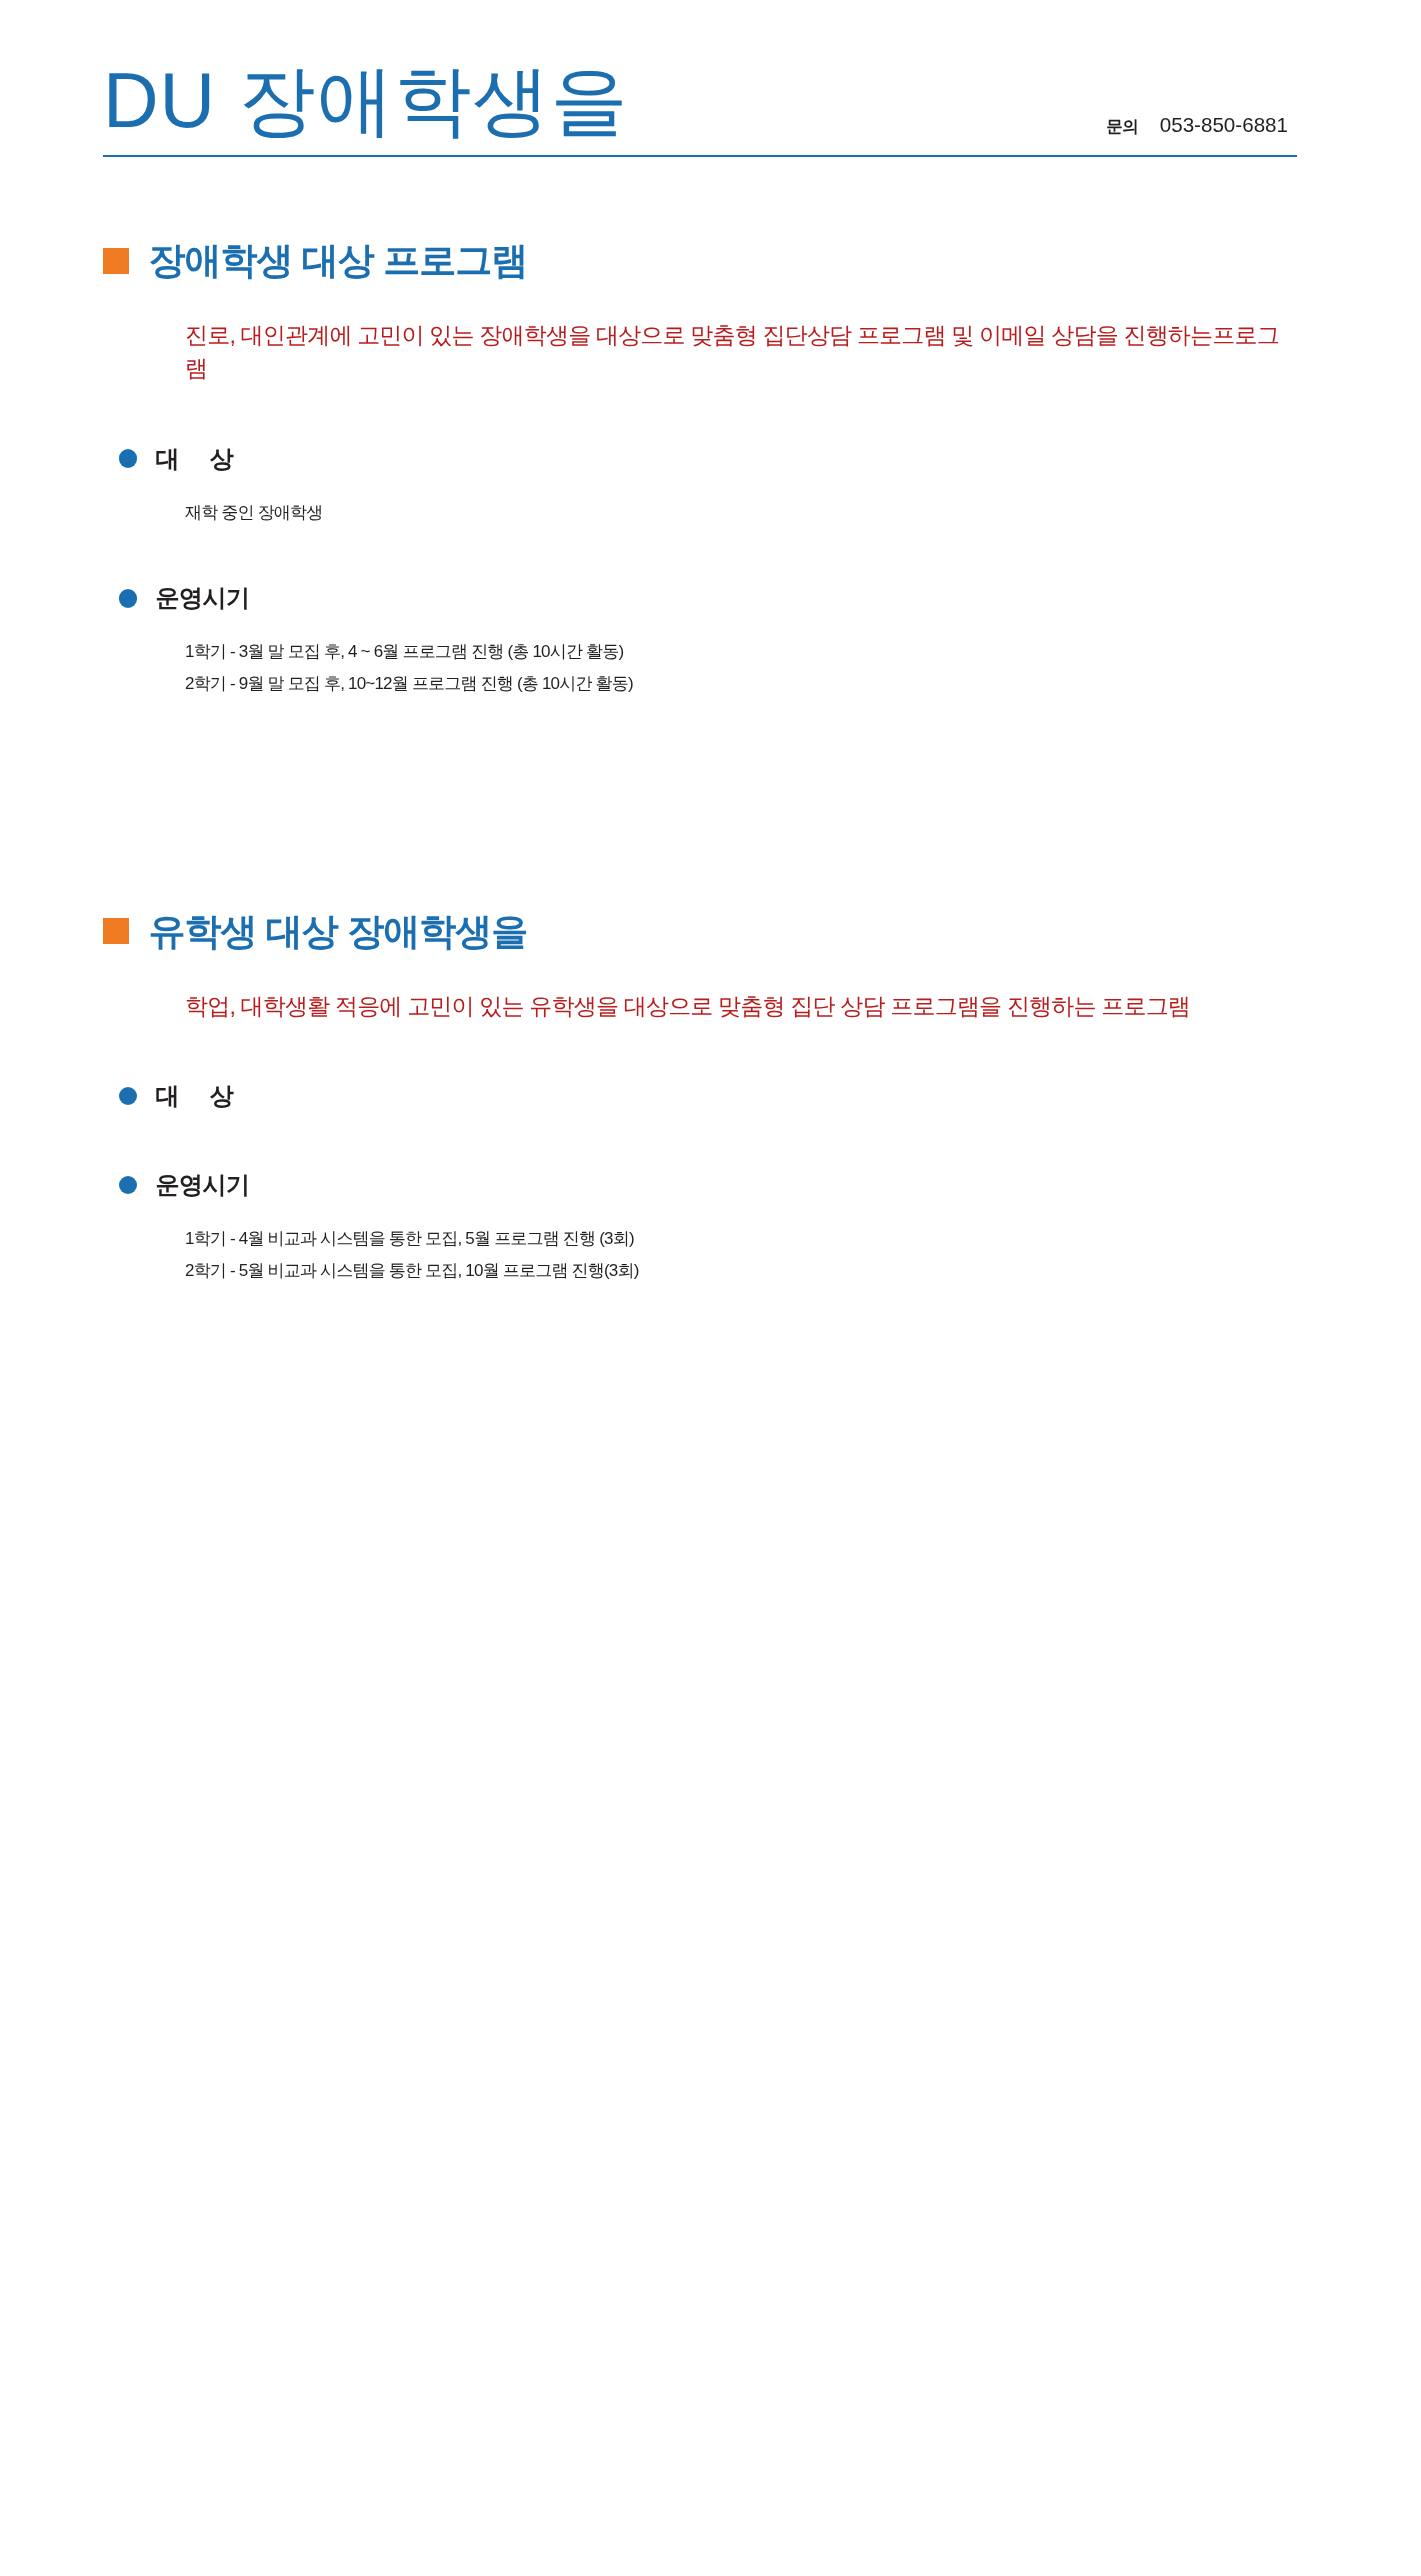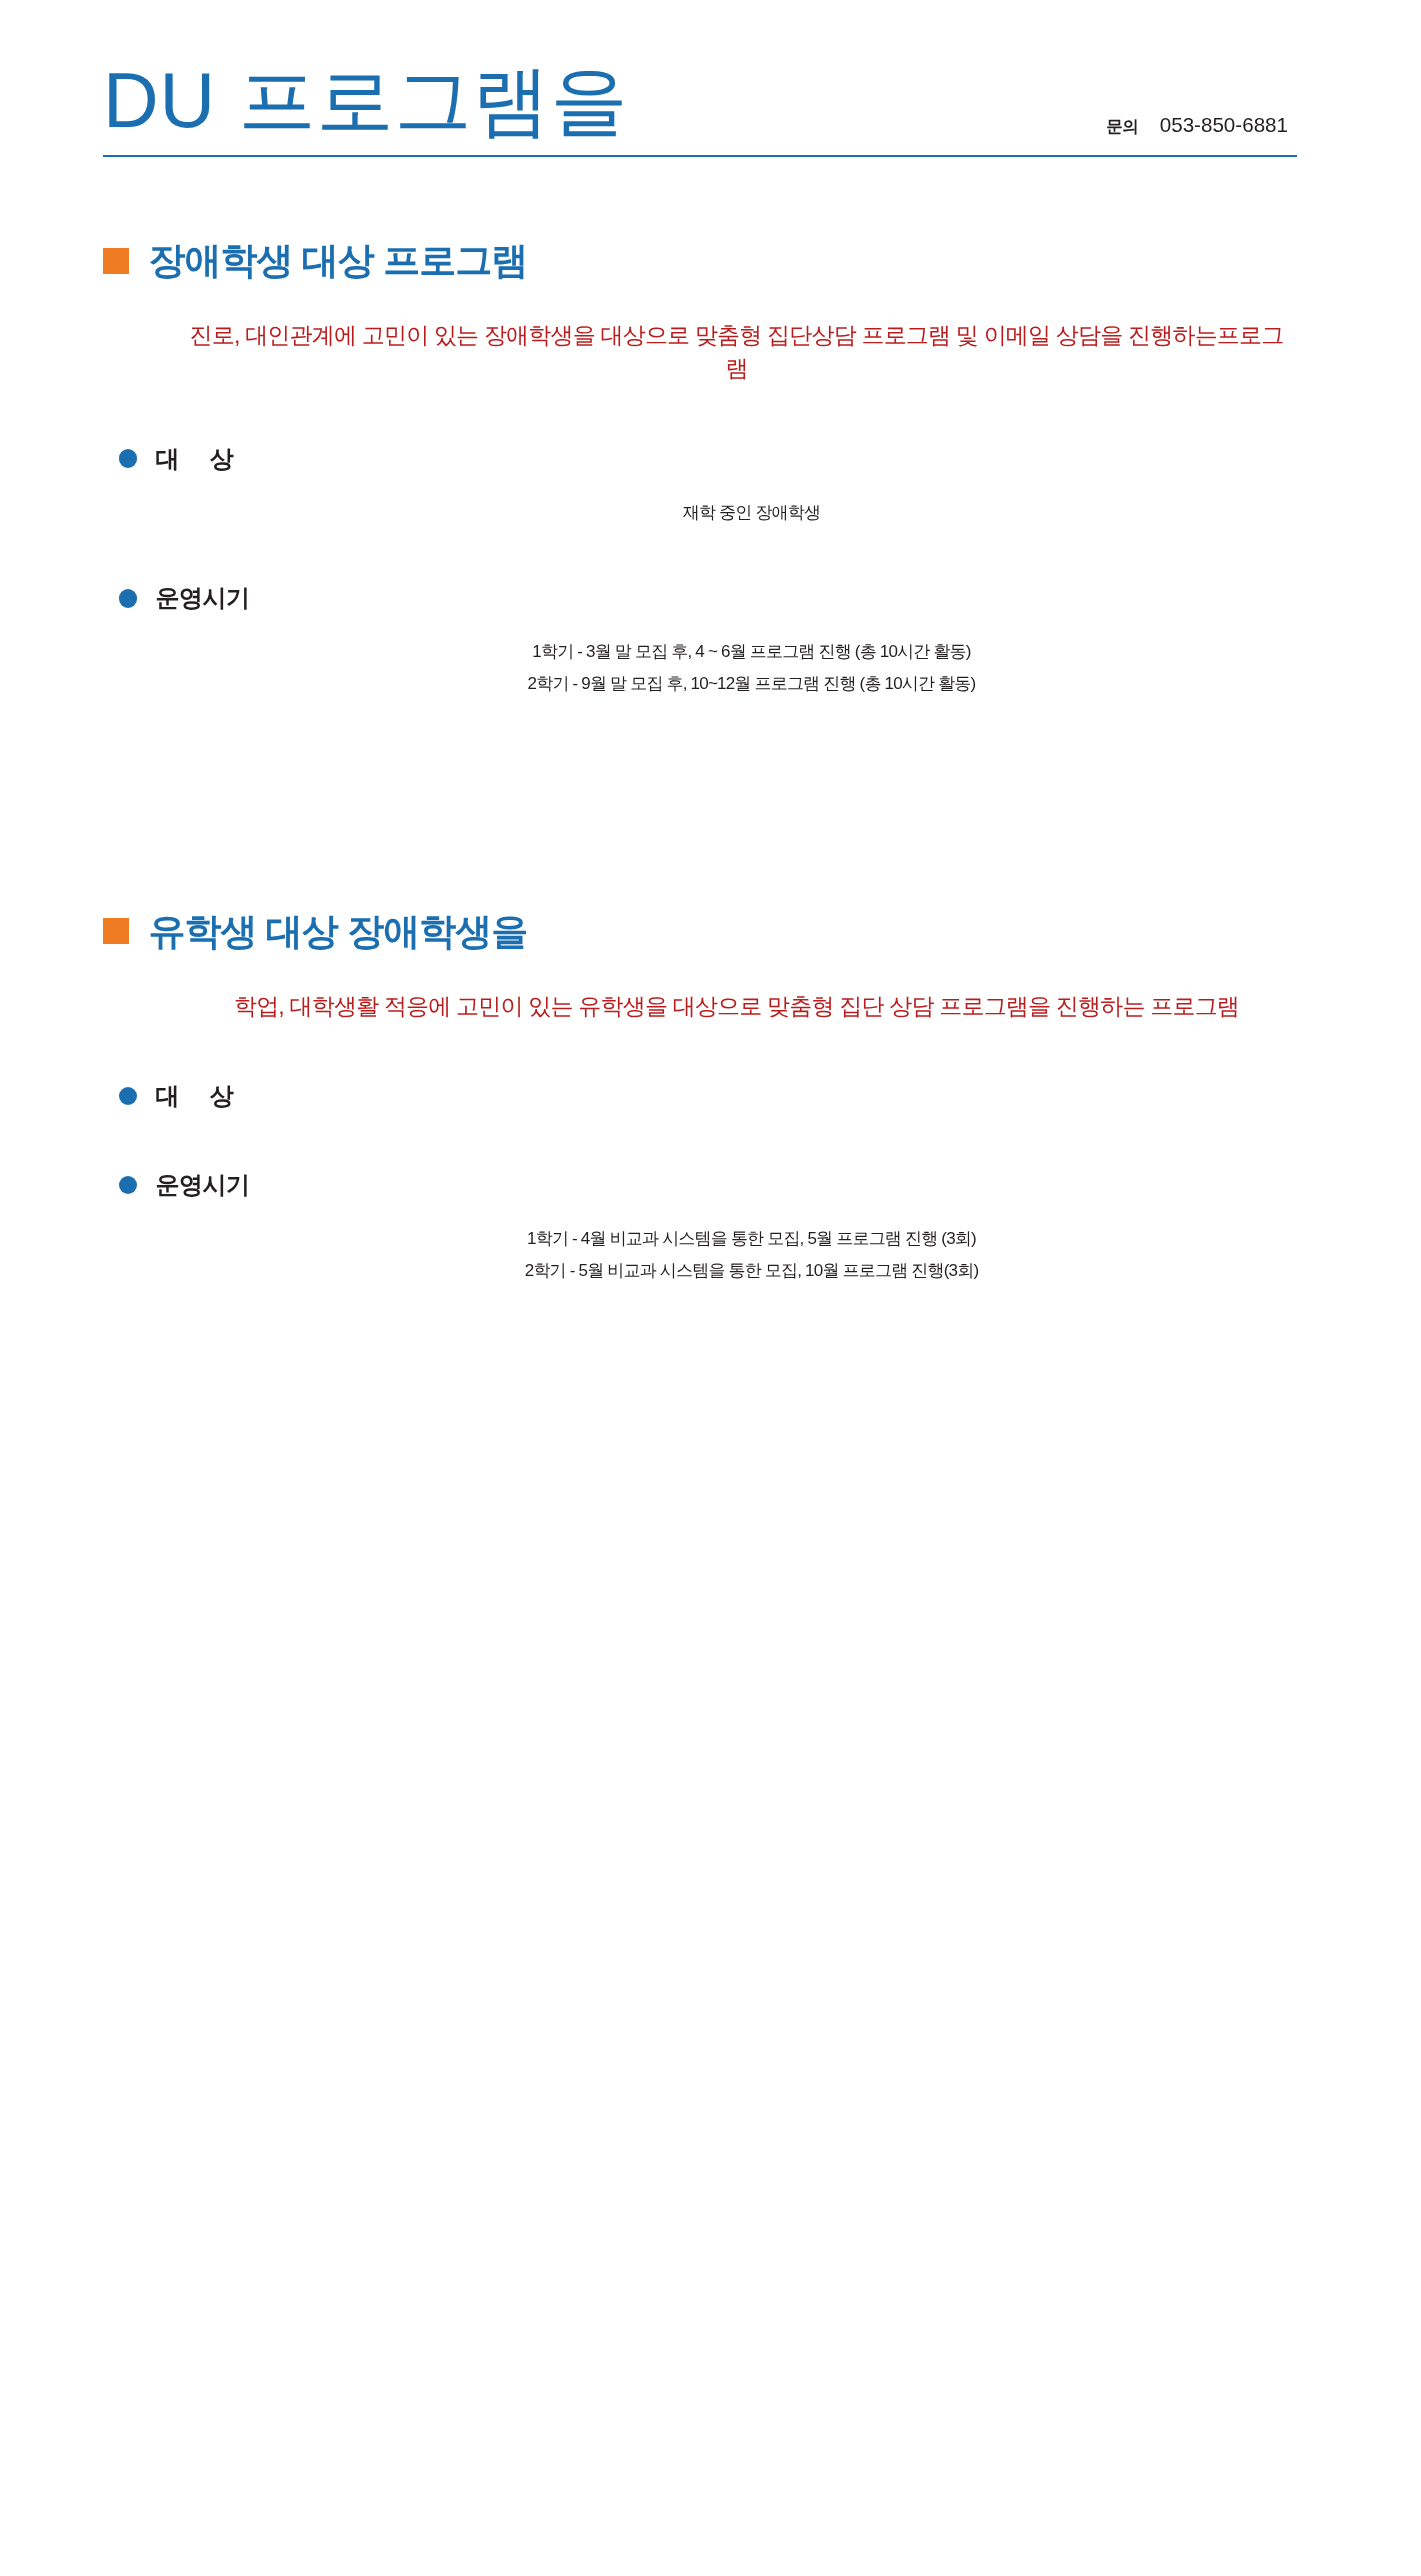--- a/index.html
+++ b/index.html
@@ -62,21 +62,20 @@
     left: 0;
     right: 20.6px;
     bottom: 39px;
     height: 2.1px;
     background: #1b6fb0;
   }
 
   
   .section {
     position: relative;
-    text-align: center;
   }
   .section-heading {
     display: flex;
     align-items: center;
     gap: 19.6px;
     margin-top: 46px;
   }
   .heading-marker {
     width: 26px;
     height: 26px;
@@ -136,21 +135,21 @@
   }
 
   .gap-large { height: 170px; }
 </style>
 </head>
 <body>
 
 <div class="page">
 
   <div class="header">
-    <div class="brand-title">DU 프로그램을</div>
+    <div class="brand-title">DU 장애학생을</div>
     <div class="contact-block">
       <span class="contact-label">문의</span>
       <span class="contact-number">053-850-6881</span>
     </div>
     <div class="header-rule"></div>
   </div>
 
   <div class="section">
     <div class="section-heading">
       <span class="heading-marker"></span>

